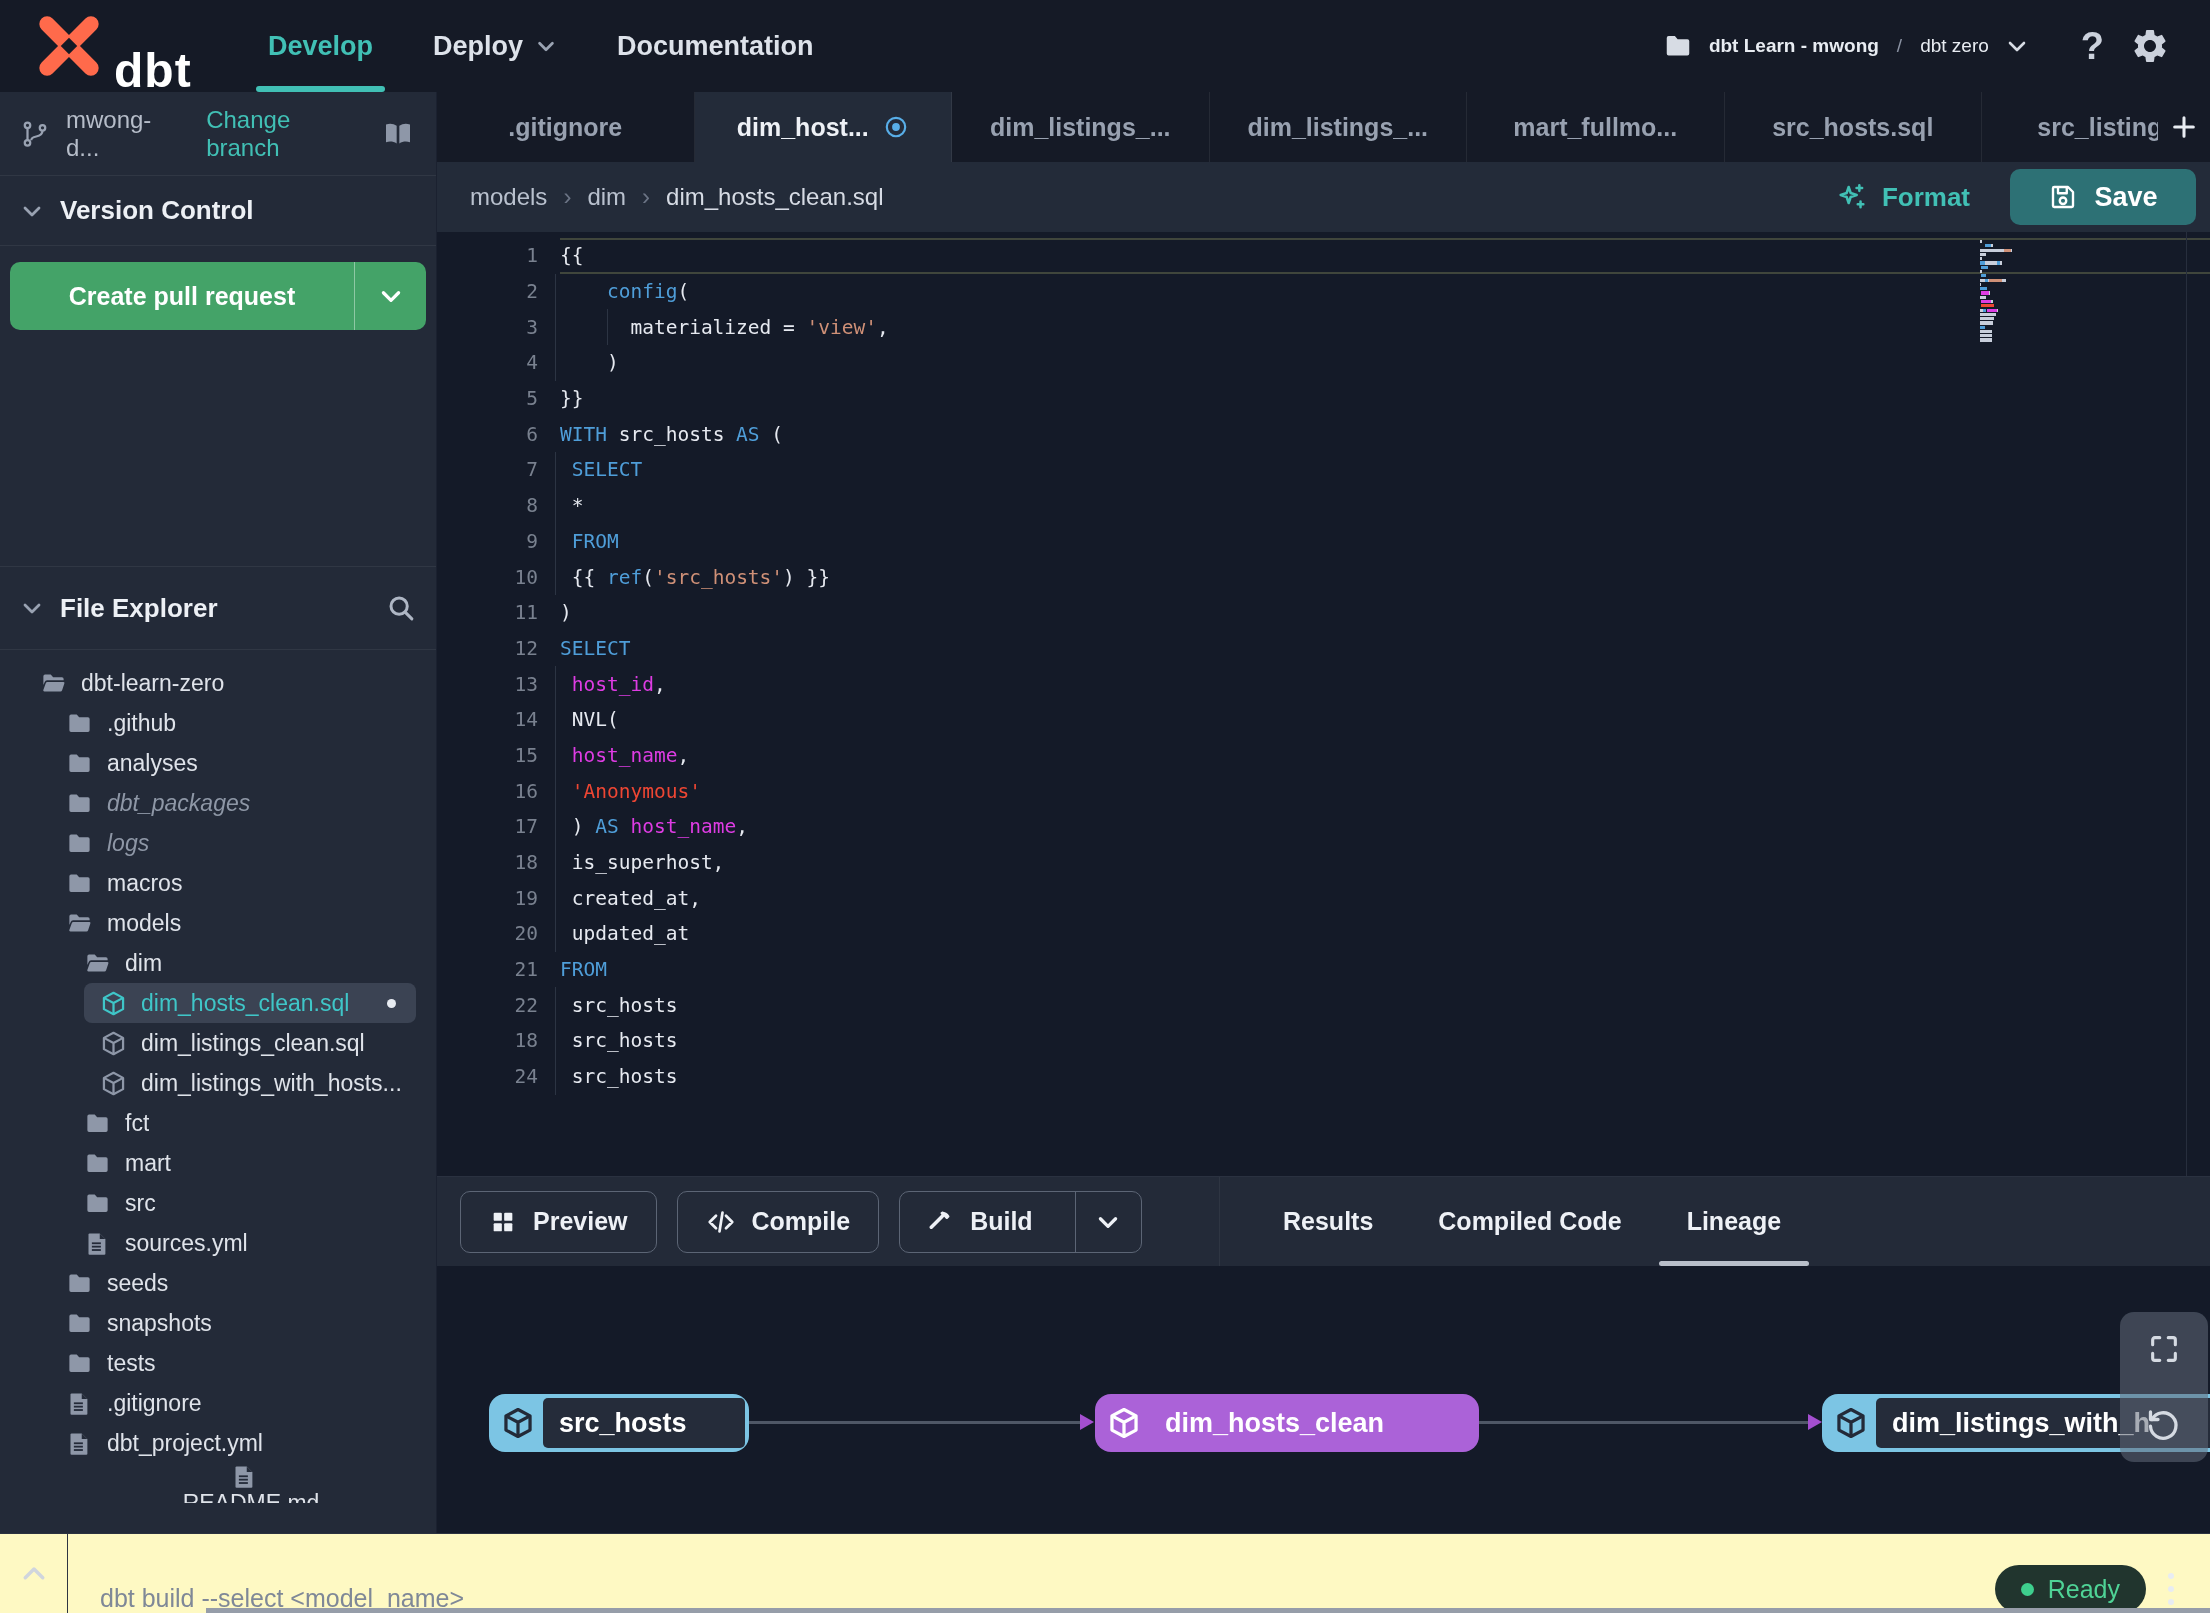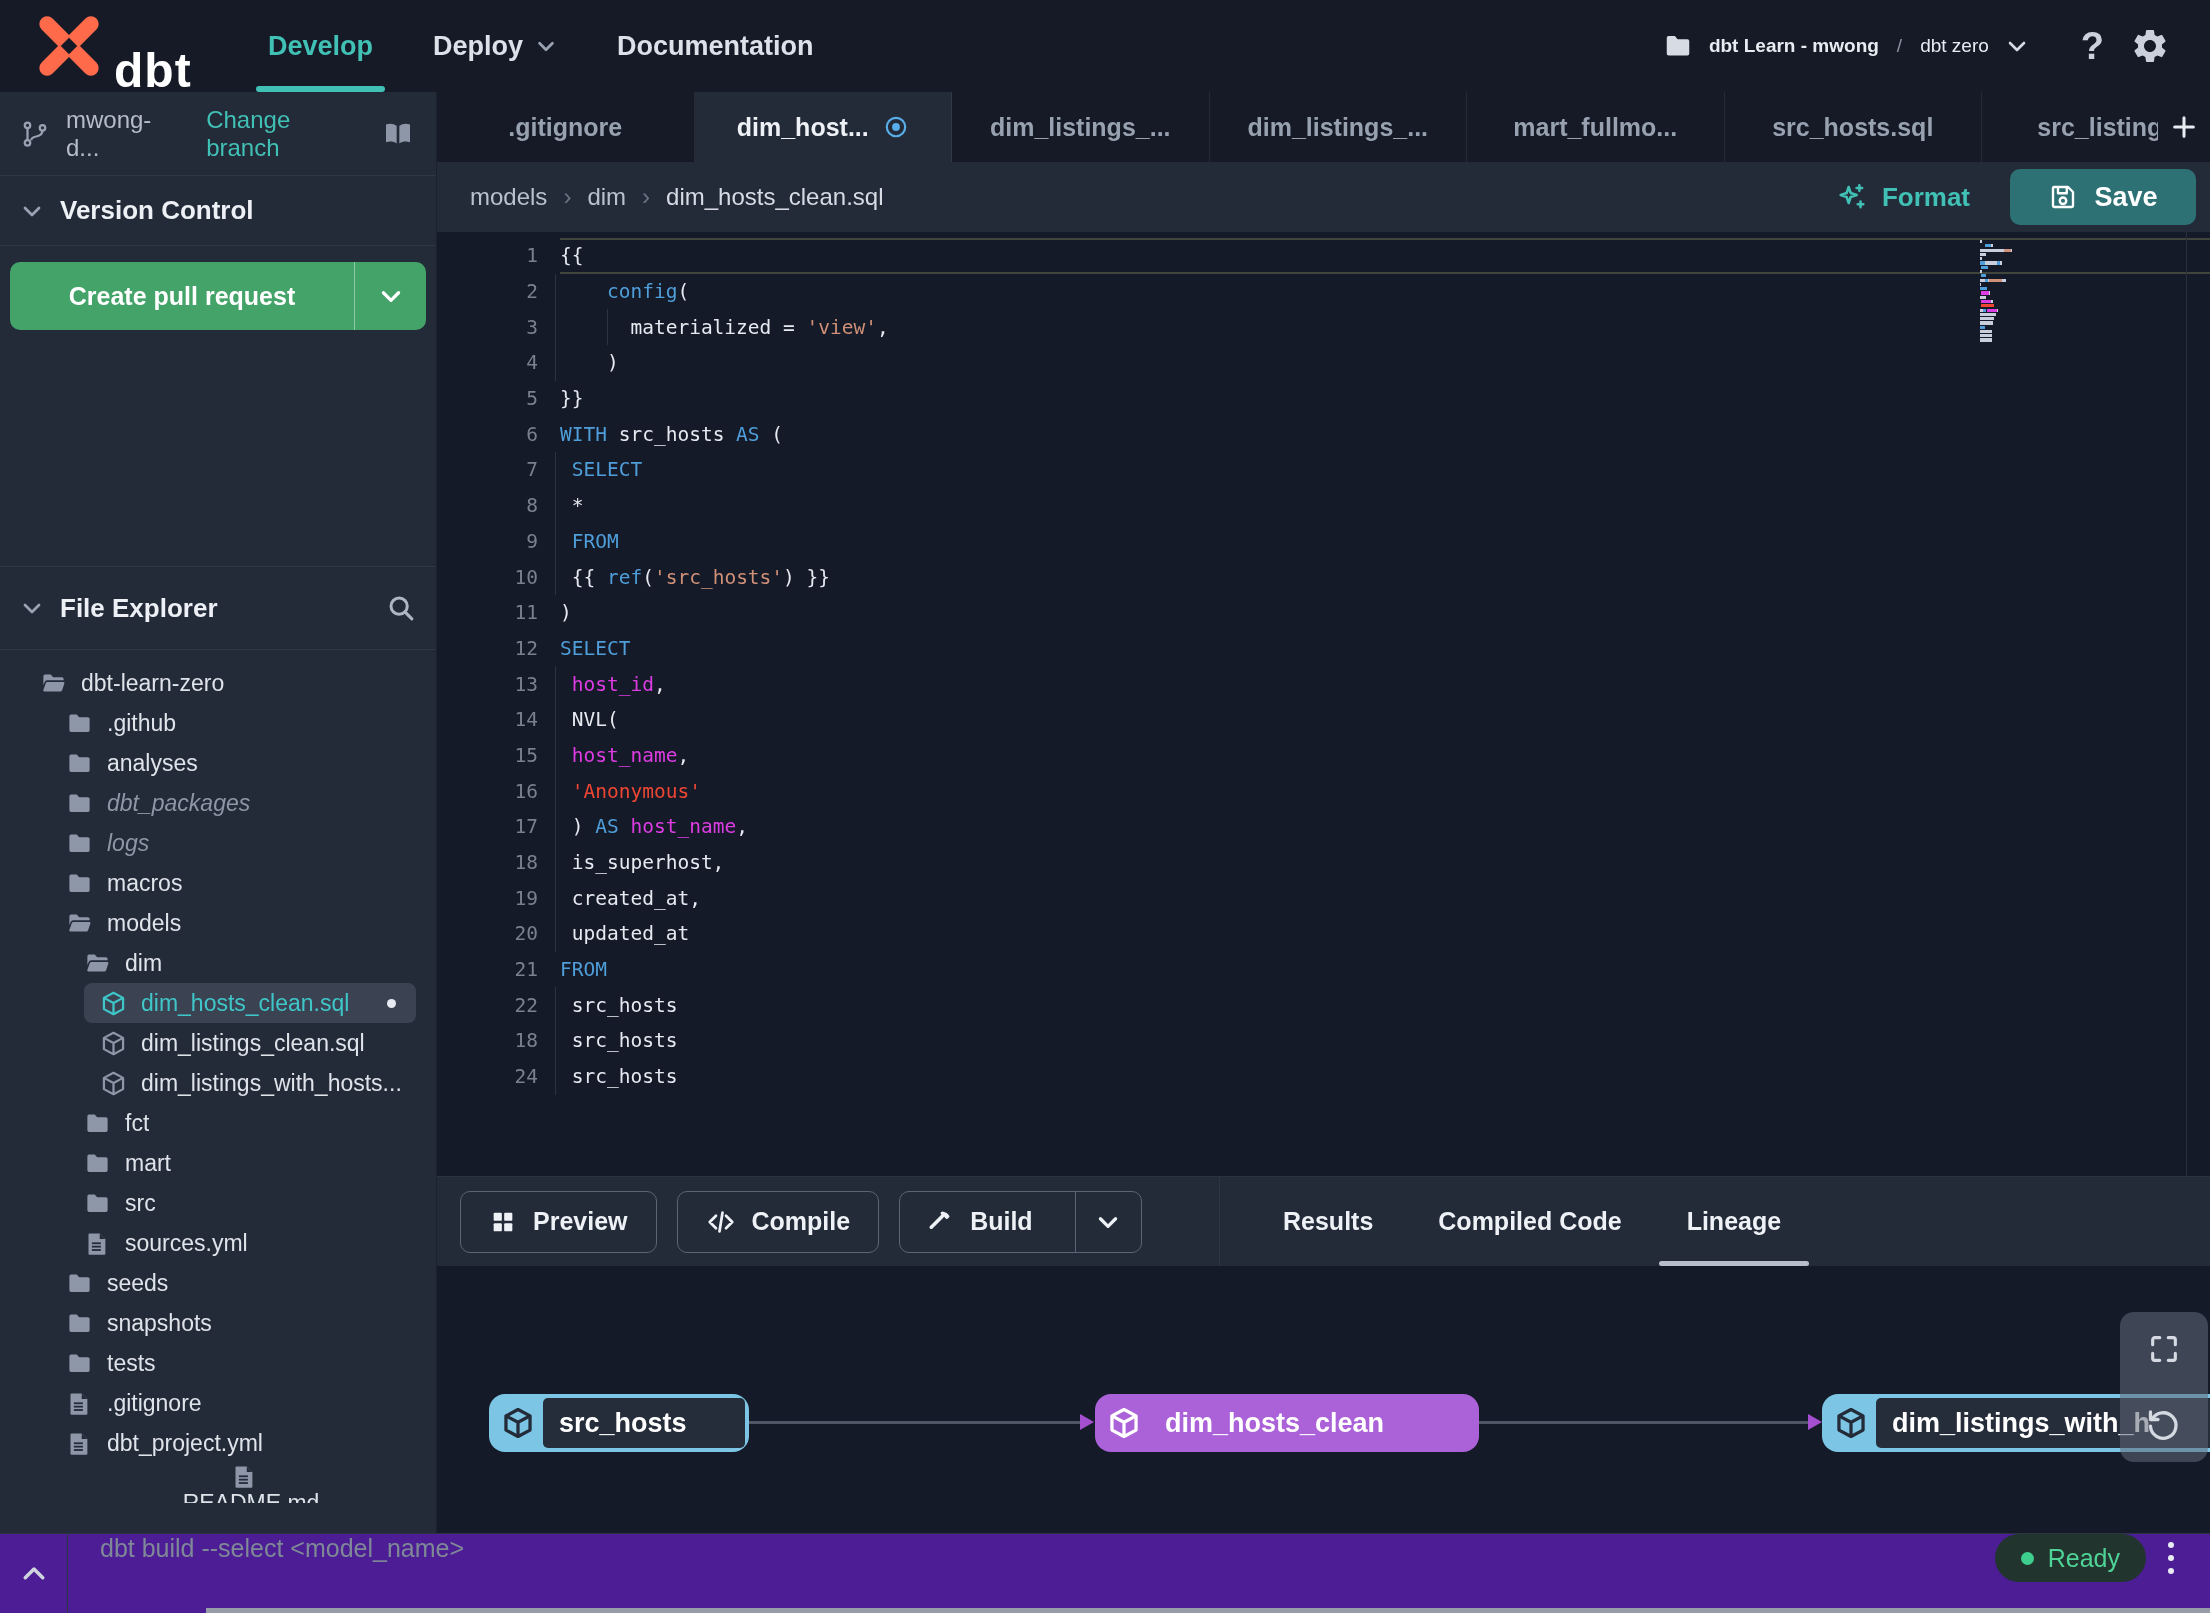--- a/index.html
+++ b/index.html
@@ -105,21 +105,21 @@
   .lnode .nlabel { flex:1; height:100%; display:flex; align-items:center; padding:0 16px; color:#fff; font-size:27px; font-weight:700; white-space:nowrap; overflow:hidden; }
   .lnode.source .nlabel { background:#252c3a; border-radius:5px; }
   .edge { position:absolute; top:155px; height:3px; background:#4f5766; }
   .edge::after { content:''; position:absolute; right:-13px; top:-7px; border-left:14px solid #a44fd0; border-top:8.5px solid transparent; border-bottom:8.5px solid transparent; }
   .edge1 { left:312px; width:332px; }
   .edge2 { left:1042px; width:330px; }
   .lin-controls { position:absolute; left:1683px; top:46px; width:88px; height:150px; background:rgba(96,105,121,.55); border-radius:14px; display:flex; flex-direction:column; align-items:center; justify-content:space-around; z-index:5; }
   .lin-controls .icon { color:#d5dae2; }
 
   
-  .cmdbar { position:absolute; left:0; top:1533px; width:2210px; height:80px; background:#4c1d95; border-top:1px solid #2b3240; display:flex; align-items:flex-start; }
+  .cmdbar { position:absolute; left:0; top:1533px; width:2210px; height:80px; background:#fef9c3; border-top:1px solid #2b3240; display:flex; align-items:flex-end; }
   .cmd-toggle { width:68px; height:100%; display:flex; align-items:center; justify-content:center; color:#d0d5dd; border-right:1px solid #2e3542; }
   .cmd-text { margin-left:32px; color:#7f8897; font-size:25px; }
   .cmd-right { margin-left:auto; display:flex; align-items:center; gap:22px; margin-right:36px; }
   .ready-pill { height:48px; padding:0 26px; border-radius:24px; background:#21352e; display:flex; align-items:center; gap:14px; color:#4fd396; font-size:25px; }
   .ready-dot { width:13px; height:13px; border-radius:50%; background:#3ecf8e; }
   .kebab { display:flex; flex-direction:column; gap:7px; }
   .kebab i { width:6px; height:6px; border-radius:50%; background:#e8ecf2; display:block; }
 
   .hscroll { position:absolute; left:206px; right:0; bottom:0; height:5px; background:#969da9; z-index:9; }
   svg { display:block; }

